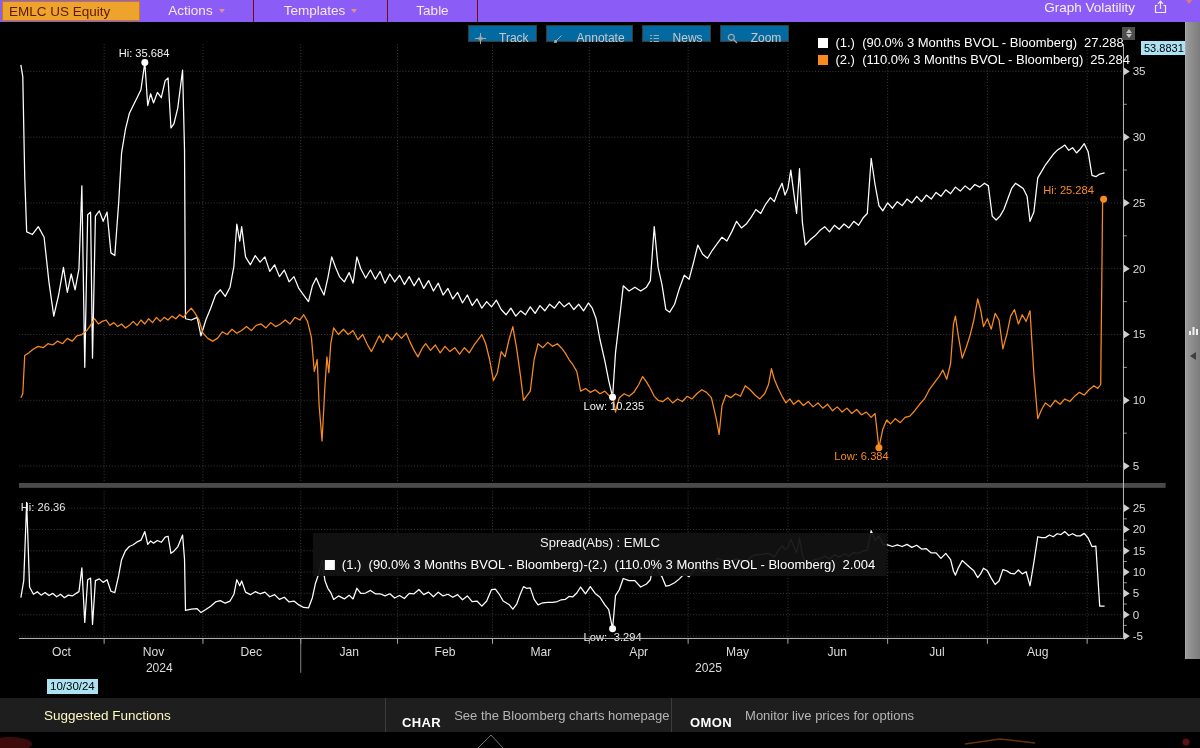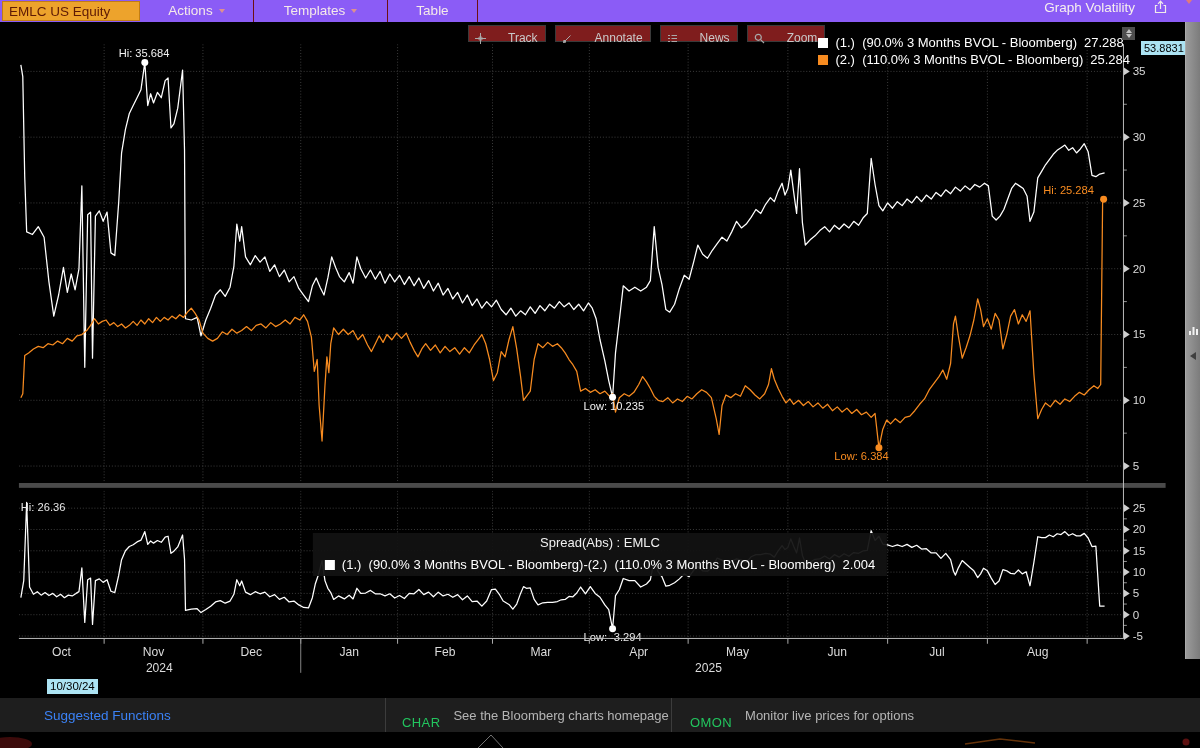--- a/index.html
+++ b/index.html
@@ -20,21 +20,21 @@
               border-right:3.5px solid transparent; border-top:4.5px solid #dd9090; margin-left:6px; vertical-align:middle; }
   .topbar-right { position:absolute; right:8px; top:0; height:22px; display:flex; align-items:flex-start; gap:18px; }
   .graph-vol { color:#f7efef; font-size:13.5px; }
   .caret-sm { width:0; height:0; border-left:3.5px solid transparent; border-right:3.5px solid transparent;
               border-top:4.5px solid #e07b7b; }
 
   
   #chart-svg { position:absolute; left:0; top:22px; font-family:"Liberation Sans", sans-serif; }
 
   .toolbar { position:absolute; left:468px; top:25px; display:flex; gap:9px; }
-  .tbtn { display:flex; align-items:center; gap:22px; background:#7f1d1d; border:1px solid #3a3a3a;
+  .tbtn { display:flex; align-items:center; gap:13px; background:#0369a1; border:1px solid #3a3a3a;
           color:#c9c9c9; font-size:12px; padding:11px 7px 2px 6px; height:17px; }
 
   .legend-main { position:absolute; right:70px; top:35px; display:flex; flex-direction:column; gap:2px; align-items:flex-start; }
   .lrow { display:flex; align-items:center; gap:7px; color:#fff; font-size:13px; white-space:pre; }
   .sw { width:10px; height:10px; display:inline-block; }
 
   .value-tag { position:absolute; left:1141px; top:41px; background:#ace3f3; color:#000;
                font-size:11px; padding:1px 3px; }
   .spinner { position:absolute; left:1122px; top:27px; width:13px; height:13px; background:#4e4e4e;
              display:flex; flex-direction:column; align-items:center; justify-content:center; gap:1px; }
@@ -50,24 +50,24 @@
                  background:linear-gradient(90deg,#9a9a9a,#7c7c7c); border-left:1px solid #aaa; }
   .rail-tri { position:absolute; left:4px; top:330px; width:0; height:0; border-top:4px solid transparent;
               border-bottom:4px solid transparent; border-right:6px solid #3f3f3f; }
 
   .date-tag { position:absolute; left:47px; top:679px; background:#ace3f3; color:#000;
               font-size:11.5px; padding:0 3px; height:15px; line-height:15px; }
 
   
   .statusbar { position:absolute; left:0; top:698px; width:1200px; height:34px; background:#1e1e1e; display:flex; }
   .sb-sec1 { width:386px; border-right:1px solid #3c3c3c; display:flex; align-items:center; padding-left:44px; }
-  .sb-suggested { color:#3b82f6; font-size:13.5px; }
+  .sb-suggested { color:#fef9c3; font-size:13.5px; }
   .sb-sec2 { width:286px; border-right:1px solid #3c3c3c; display:flex; align-items:center; padding-left:16px; gap:13px; }
   .sb-sec3 { flex:1; display:flex; align-items:center; padding-left:18px; gap:13px; }
-  .sb-cmd { color:#22c55e; font-size:13px; font-weight:400; letter-spacing:0.4px;margin-top:14px; }
+  .sb-cmd { color:#ffffff; font-size:13px; font-weight:700; letter-spacing:0.4px;margin-top:14px; }
   .sb-desc { color:#b5b5b5; font-size:13px; }
 
   .bottom-strip { position:absolute; left:0; top:732px; width:1200px; height:16px; background:#000; overflow:hidden; }
 </style>
 </head>
 <body>
 
 <div class="screen">
 
   <header class="topbar">

